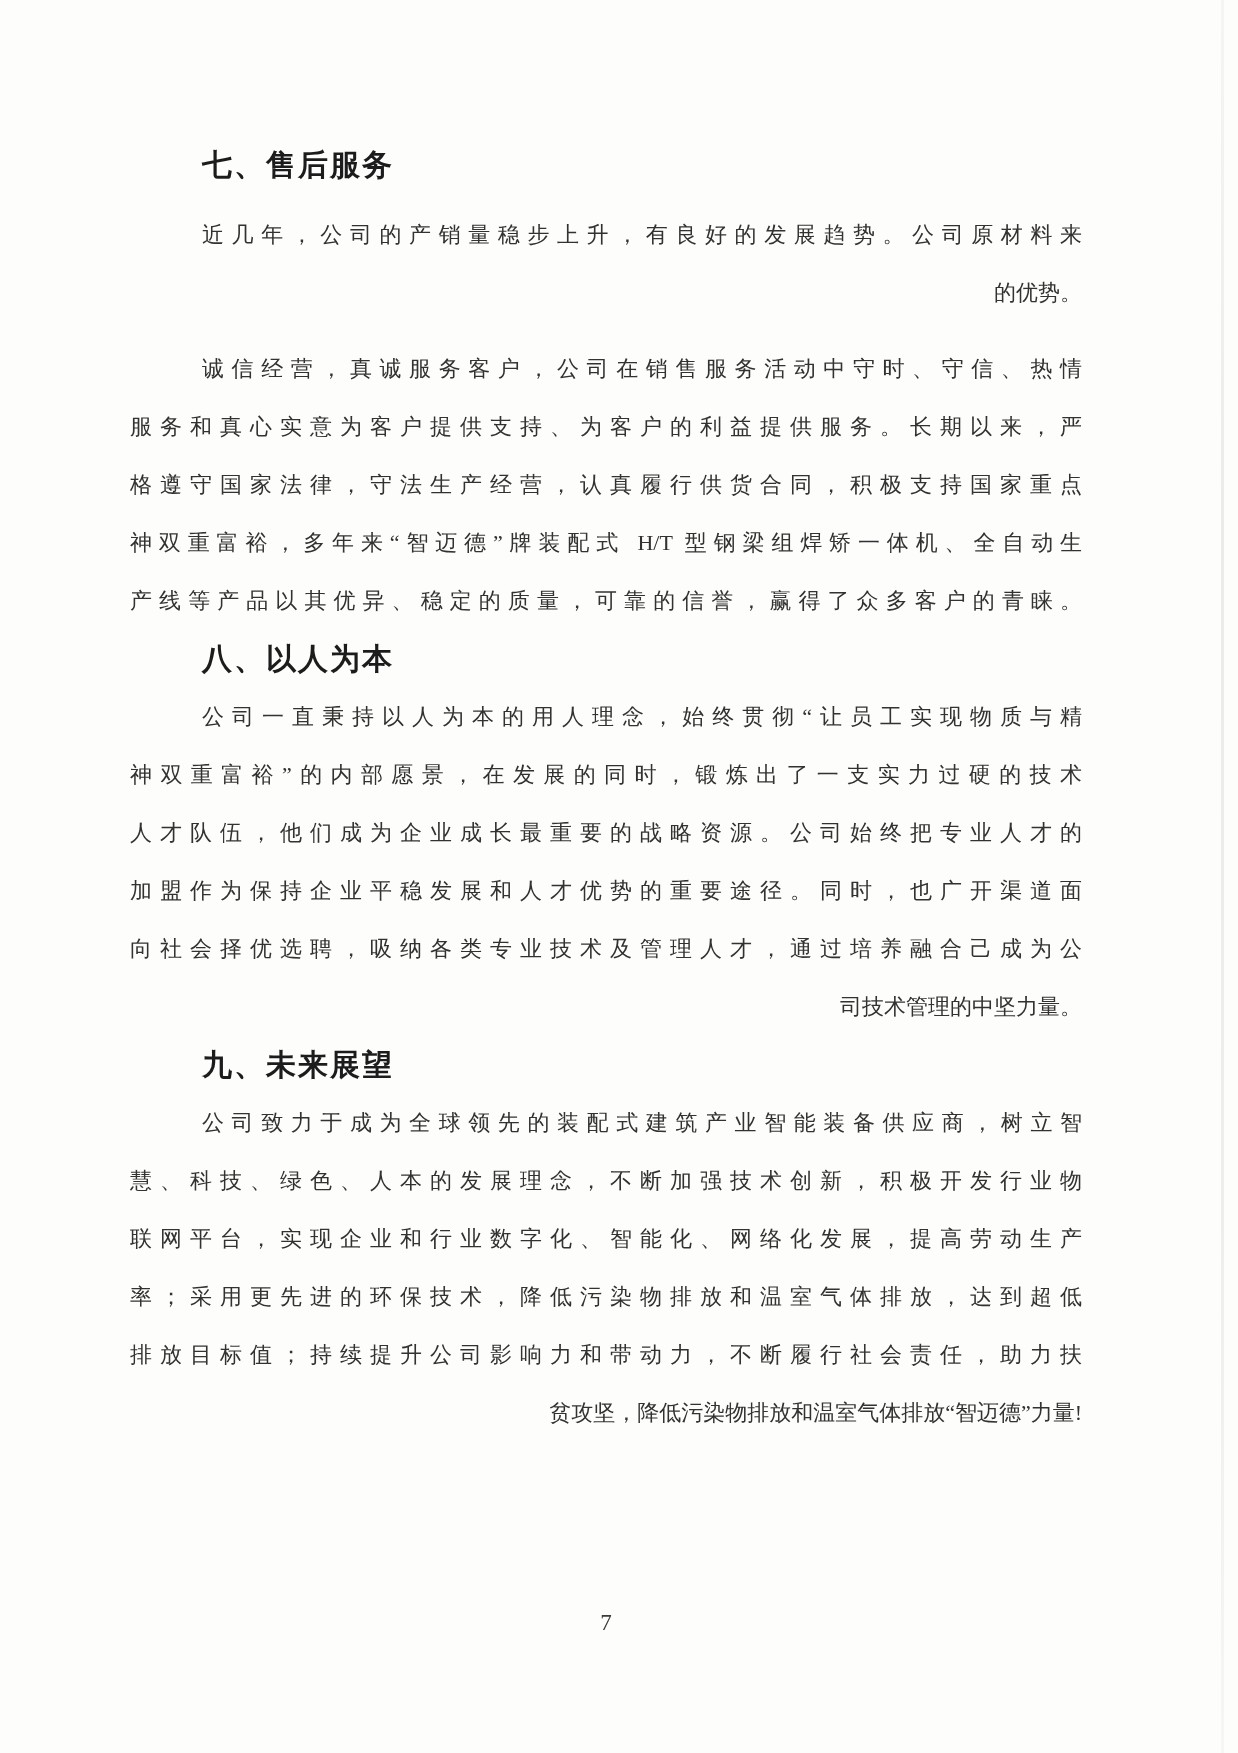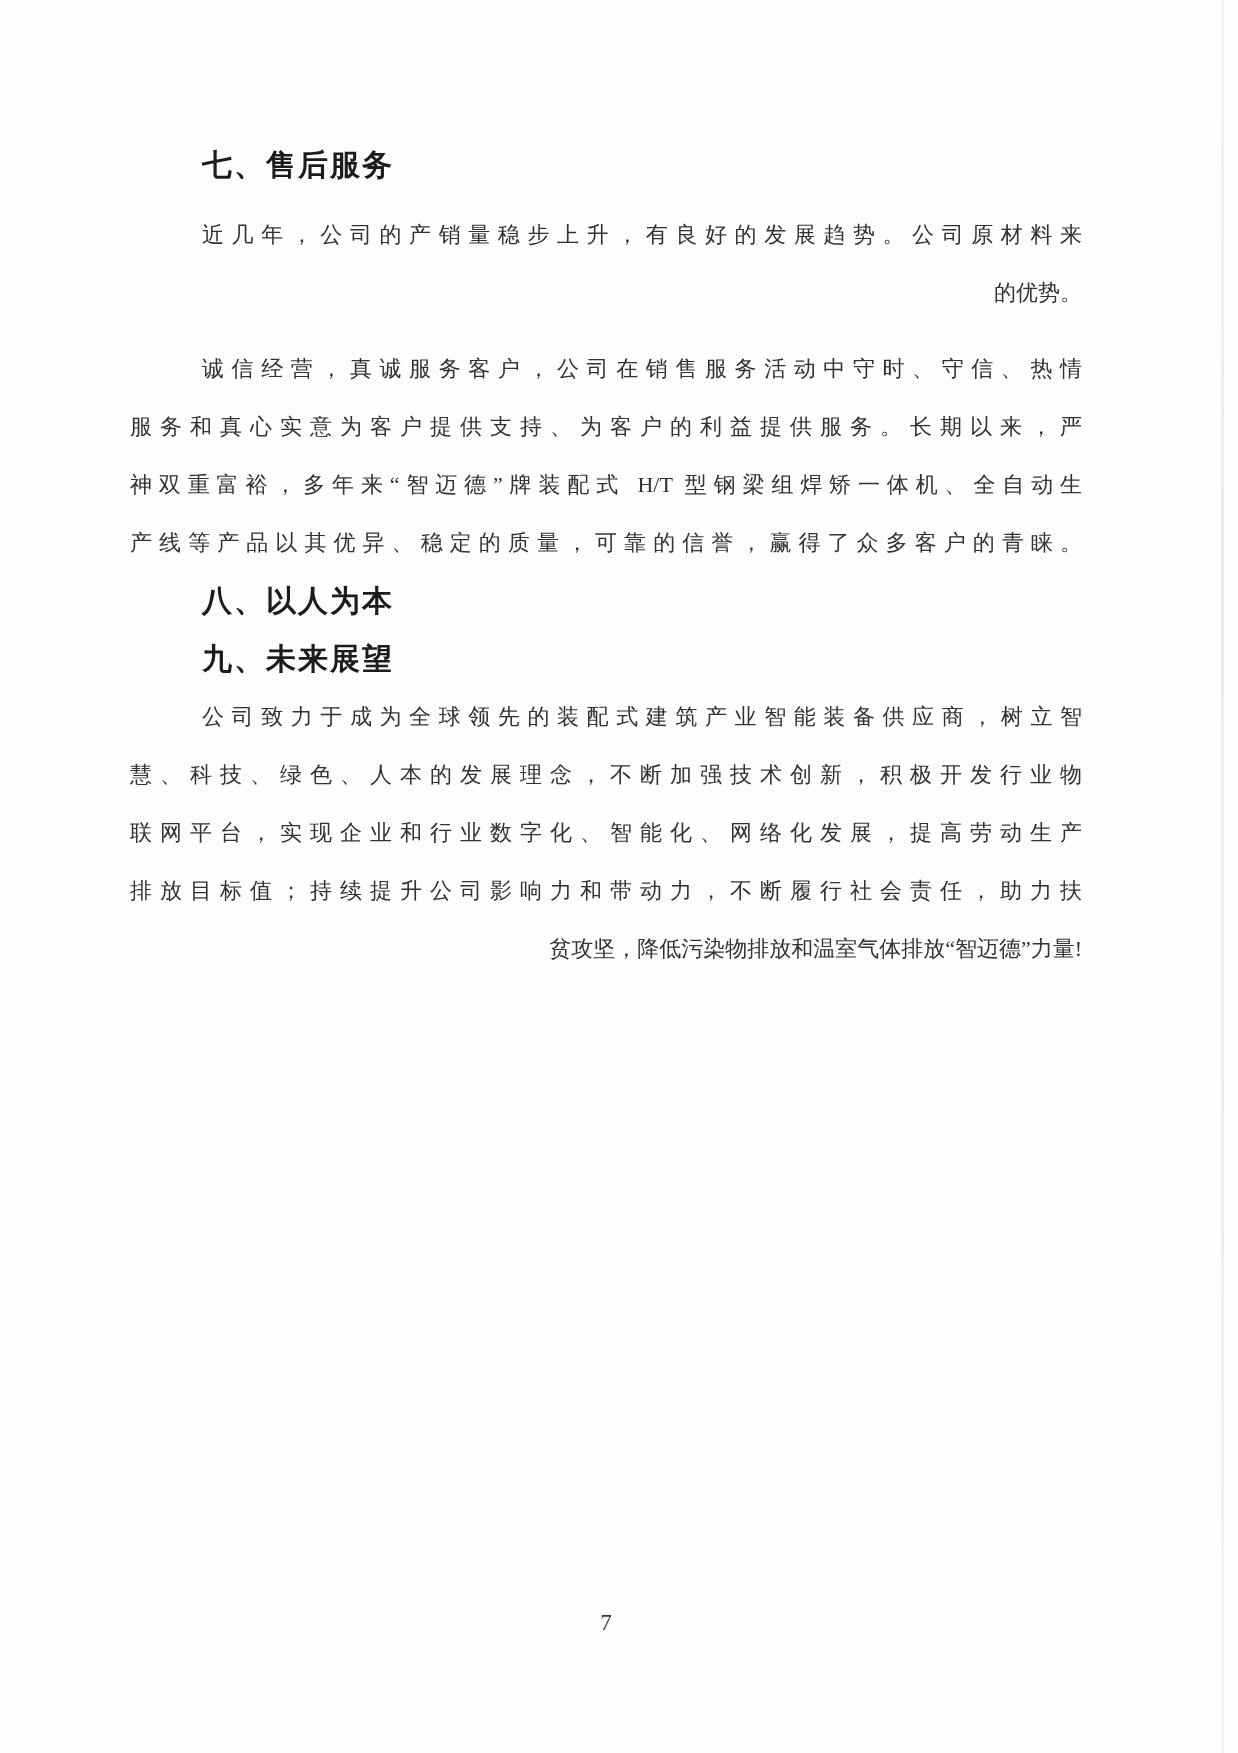--- a/index.html
+++ b/index.html
@@ -89,33 +89,43 @@
     <div class="heading h1">七、售后服务</div>
 
     <div class="para p1">
       <div class="line first full">近几年，公司的产销量稳步上升，有良好的发展趋势。公司原材料来</div>
       <div class="line last">的优势。</div>
     </div>
 
     <div class="para p2">
       <div class="line first full">诚信经营，真诚服务客户，公司在销售服务活动中守时、守信、热情</div>
       <div class="line full">服务和真心实意为客户提供支持、为客户的利益提供服务。长期以来，严</div>
+      <div class="line full">格遵守国家法律，守法生产经营，认真履行供货合同，积极支持国家重点</div>
       <div class="line full">神双重富裕，多年来“智迈德”牌装配式 H/T 型钢梁组焊矫一体机、全自动生</div>
       <div class="line full">产线等产品以其优异、稳定的质量，可靠的信誉，赢得了众多客户的青睐。</div>
     </div>
 
     <div class="heading">八、以人为本</div>
 
+    <div class="para">
+      <div class="line first full">公司一直秉持以人为本的用人理念，始终贯彻“让员工实现物质与精</div>
+      <div class="line full">神双重富裕”的内部愿景，在发展的同时，锻炼出了一支实力过硬的技术</div>
+      <div class="line full">人才队伍，他们成为企业成长最重要的战略资源。公司始终把专业人才的</div>
+      <div class="line full">加盟作为保持企业平稳发展和人才优势的重要途径。同时，也广开渠道面</div>
+      <div class="line full">向社会择优选聘，吸纳各类专业技术及管理人才，通过培养融合己成为公</div>
+      <div class="line last">司技术管理的中坚力量。</div>
+    </div>
 
     <div class="heading">九、未来展望</div>
 
     <div class="para">
       <div class="line first full">公司致力于成为全球领先的装配式建筑产业智能装备供应商，树立智</div>
       <div class="line full">慧、科技、绿色、人本的发展理念，不断加强技术创新，积极开发行业物</div>
       <div class="line full">联网平台，实现企业和行业数字化、智能化、网络化发展，提高劳动生产</div>
+      <div class="line full">率；采用更先进的环保技术，降低污染物排放和温室气体排放，达到超低</div>
       <div class="line full">排放目标值；持续提升公司影响力和带动力，不断履行社会责任，助力扶</div>
       <div class="line last">贫攻坚，降低污染物排放和温室气体排放“智迈德”力量!</div>
     </div>
 
   </div>
 
   <div class="page-number">7</div>
 </div>
 
 </body></html>

